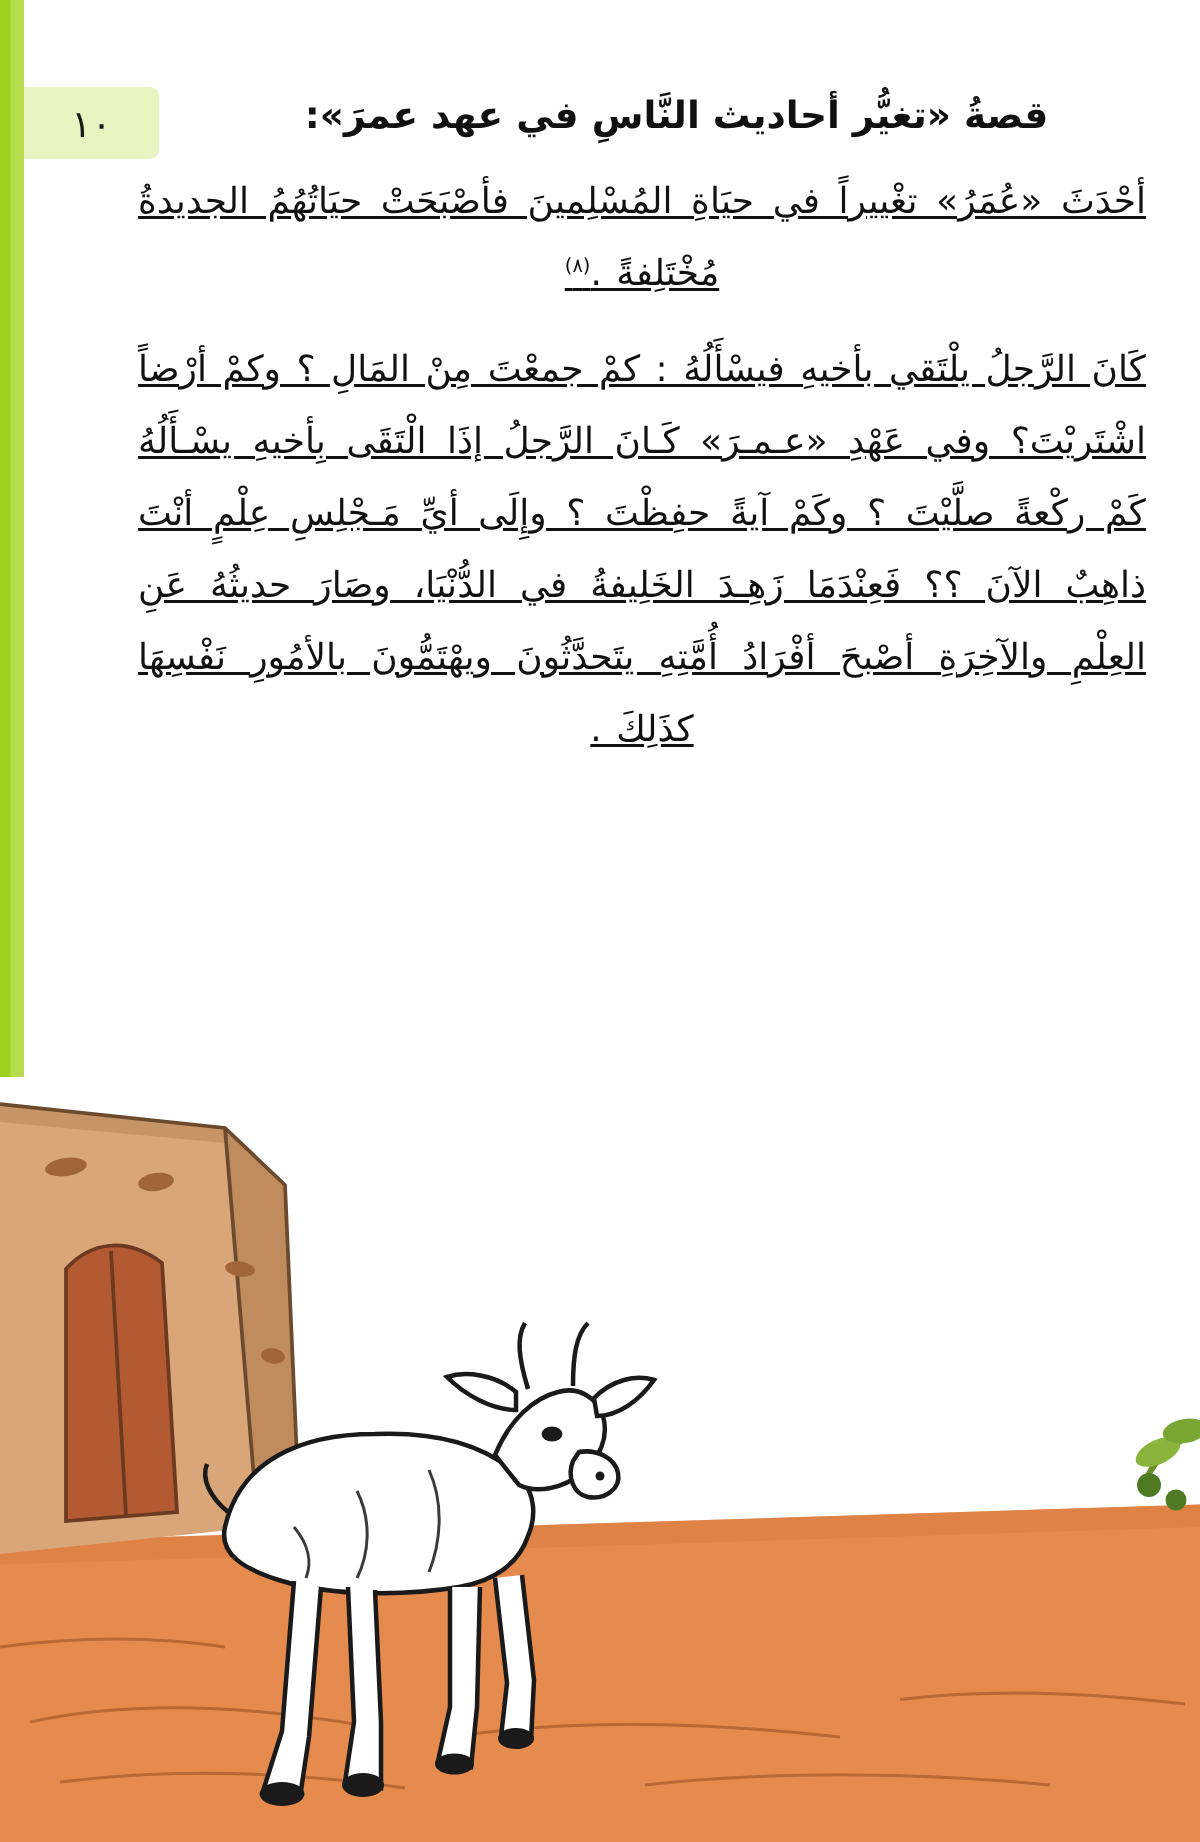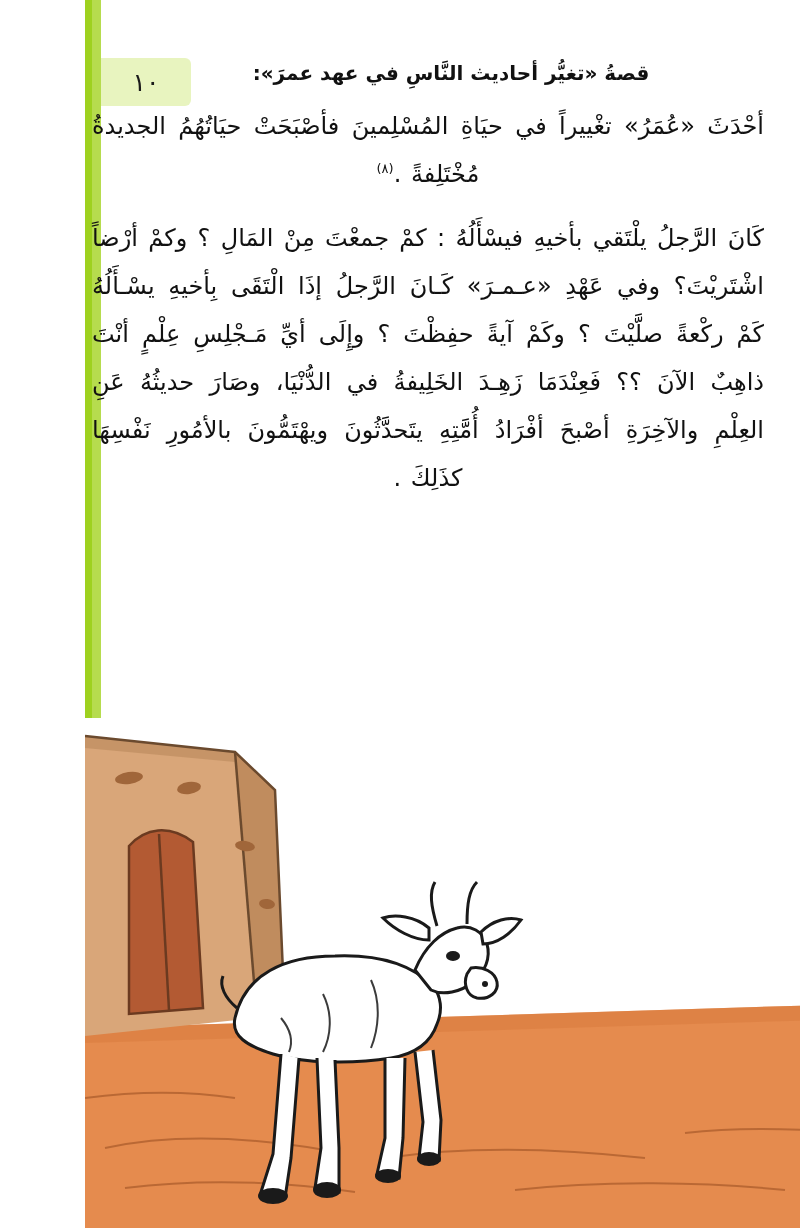--- a/index.html
+++ b/index.html
@@ -2,21 +2,21 @@
 <html lang="ar" dir="rtl"><head>
 <meta charset="utf-8">
 <style>
   html, body {
     margin: 0;
     padding: 0;
     background: #ffffff;
   }
   .page {
     position: relative;
-    width: 715px;
+    width: 800px;
     height: 1228px;
     overflow: hidden;
     background: #ffffff;
     font-family: "DejaVu Sans", "Liberation Sans", sans-serif;
   }
 
   
   .spine {
     position: absolute;
     left: 0;
@@ -63,38 +63,39 @@
   .content {
     position: absolute;
     right: 36px;
     top: 58px;
     width: 672px;
     direction: rtl;
     text-align: justify;
     text-align-last: center;
   }
   .title {
-    font-size: 20px;
+    font-size: 25px;
     font-weight: bold;
     color: #111;
     line-height: 1.5;
     margin: 0 0 14px 0;
     padding-left: 46px;
   }
   .para {
     font-size: 24px;
     color: #111;
     line-height: 2.0;
     margin: 0 0 16px 0;
     text-align: justify;
     text-align-last: justify;
     word-spacing: 2px;
   }
   .para.last-center {
     text-align-last: center;
+    text-decoration: underline;
   }
   .fn {
     font-size: 13px;
     vertical-align: super;
     color: #111;
   }
 
   
   .watermark {
     position: absolute;

